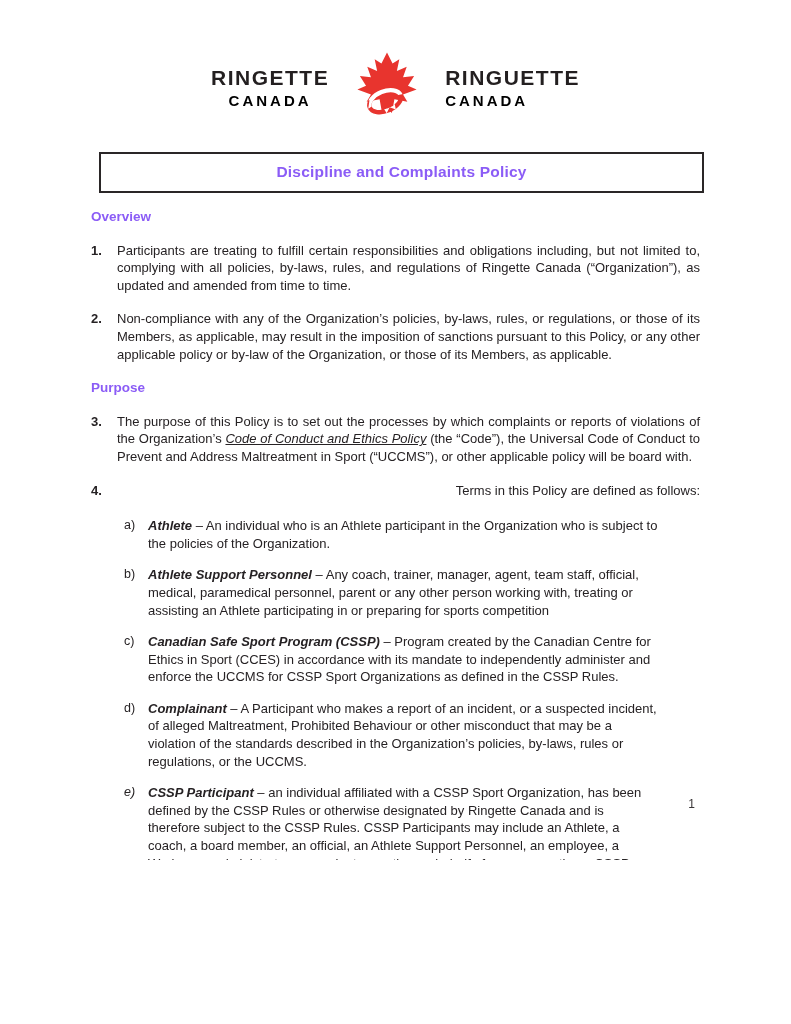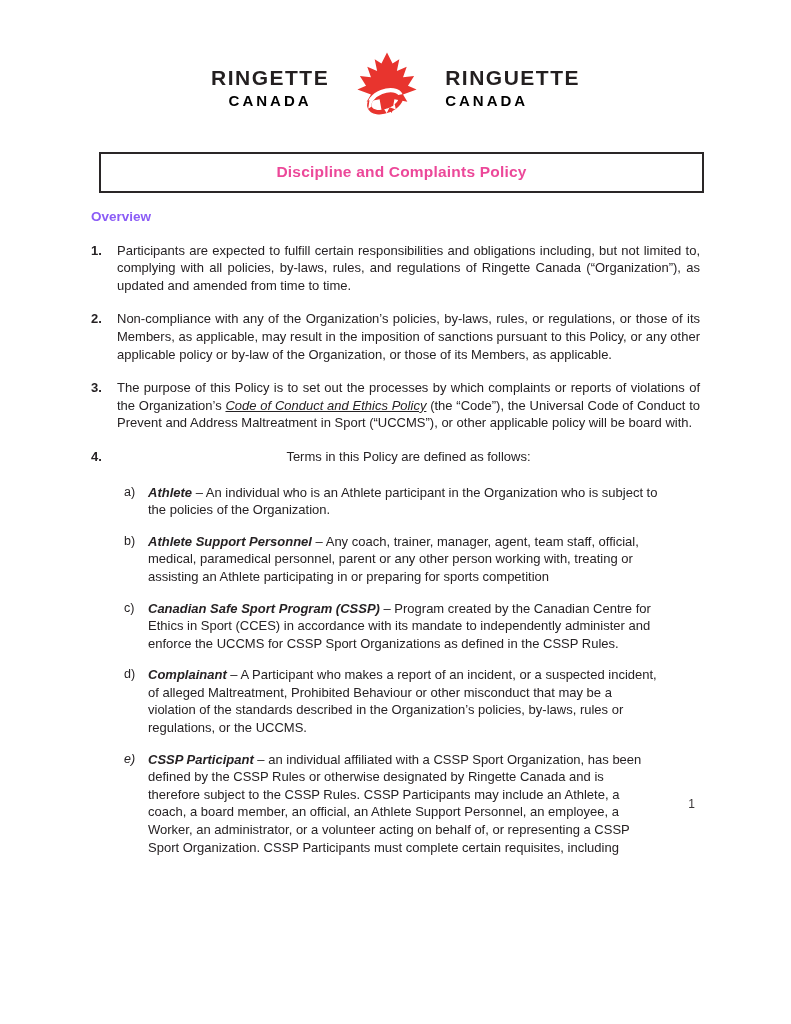--- a/index.html
+++ b/index.html
@@ -47,21 +47,21 @@
   .title-box {
     margin: 28px 87px 0 99px;
     border: 2px solid #2a2627;
     padding: 9px 10px 10px 10px;
     text-align: center;
   }
   .title-box h1 {
     font-size: 15.5px;
     font-weight: bold;
     letter-spacing: 0.2px;
-    color: #ec4899;
+    color: #8b5cf6;
   }
 
   
   .content {
     margin: 12px 91px 0 91px;
     font-size: 13px;
     line-height: 17.6px;
   }
   h2.section-heading {
     font-size: 13.5px;
@@ -75,21 +75,21 @@
     margin-bottom: 16px;
   }
   .num-item .num {
     flex: 0 0 26px;
     font-weight: bold;
   }
   .num-item .txt {
     flex: 1;
     text-align: justify;
   }
-  .num-item .txt.no-justify { text-align: center; }
+  .num-item .txt.no-justify { text-align: right; }
 
   .definitions { margin-top: 18px; }
   .def-item {
     display: flex;
     margin-left: 33px;
     margin-right: 42px;
     margin-bottom: 14px;
   }
   .def-item .marker {
     flex: 0 0 24px;
@@ -143,28 +143,29 @@
   <div class="title-box">
     <h1>Discipline and Complaints Policy</h1>
   </div>
 
   <main class="content">
 
     <h2 class="section-heading">Overview</h2>
 
     <div class="num-item">
       <span class="num">1.</span>
-      <p class="txt">Participants are expected to fulfill certain responsibilities and obligations including, but not limited to, complying with all policies, by-laws, rules, and regulations of Ringette Canada (“Organization”), as updated and amended from time to time.</p>
+      <p class="txt">Participants are treating to fulfill certain responsibilities and obligations including, but not limited to, complying with all policies, by-laws, rules, and regulations of Ringette Canada (“Organization”), as updated and amended from time to time.</p>
     </div>
 
     <div class="num-item">
       <span class="num">2.</span>
       <p class="txt">Non-compliance with any of the Organization’s policies, by-laws, rules, or regulations, or those of its Members, as applicable, may result in the imposition of sanctions pursuant to this Policy, or any other applicable policy or by-law of the Organization, or those of its Members, as applicable.</p>
     </div>
 
+    <h2 class="section-heading">Purpose</h2>
 
     <div class="num-item">
       <span class="num">3.</span>
       <p class="txt"><span>The purpose of this Policy is to set out the processes by which complaints or reports of violations of the Organization’s </span><span class="em-italic">Code of Conduct and Ethics Policy</span><span> (the “Code”), the Universal Code of Conduct to Prevent and Address Maltreatment in Sport (“UCCMS”), or other applicable policy will be board with.</span></p>
     </div>
 
 
     <div class="num-item">
       <span class="num">4.</span>
       <p class="txt no-justify">Terms in this Policy are defined as follows:</p>

